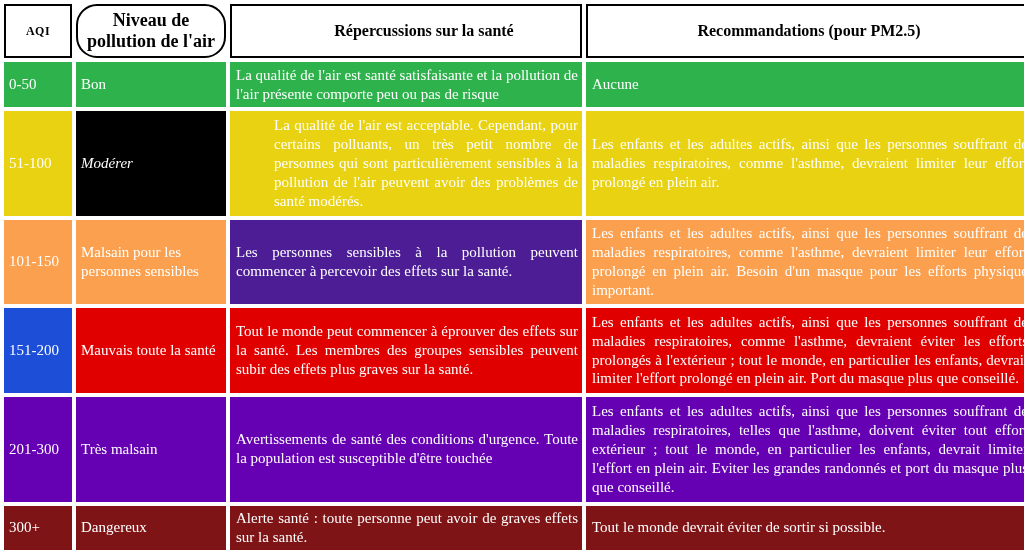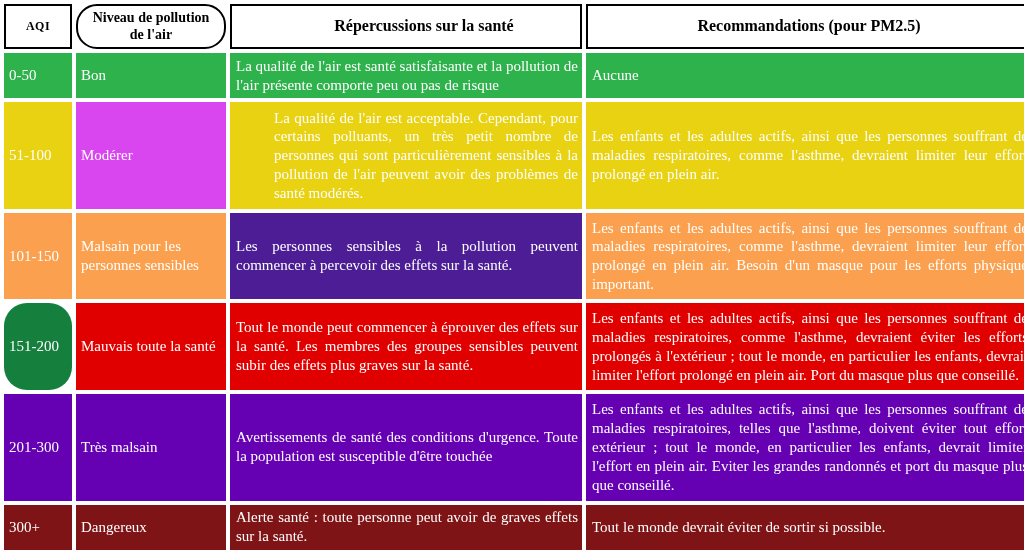--- a/index.html
+++ b/index.html
@@ -28,21 +28,21 @@
     border: 2px solid #000000;
     color: #000000;
     font-weight: bold;
     font-size: 15.5px;
     text-align: center;
     vertical-align: middle;
     padding: 4px 6px;
     line-height: 1.18;
   }
   thead th.col-aqi { font-size: 12px; letter-spacing: .5px; }
-  thead th.col-level { font-size: 14px; border-radius: 21px; }
+  thead th.col-level { font-size: 18px; border-radius: 21px; }
   thead th.col-health { font-size: 16px; padding-left: 42px; }
   thead th.col-reco { font-size: 16px; }
 
   
   tbody td {
     color: #ffffff;
     vertical-align: middle;
     padding: 2px 5px 2px 5px;
     font-size: 15px;
     line-height: 1.26;
@@ -93,32 +93,32 @@
   </thead>
   <tbody>
     <tr>
       <td class="c-range" style="background: rgb(46, 178, 76);">0-50</td>
       <td class="c-level" style="background: rgb(46, 178, 76);">Bon</td>
       <td class="c-health" style="background: rgb(46, 178, 76);">La qualité de l'air est santé satisfaisante et la pollution de l'air présente comporte peu ou pas de risque</td>
       <td class="c-reco" style="background: rgb(46, 178, 76);">Aucune</td>
     </tr>
     <tr>
       <td class="c-range" style="background: rgb(232, 210, 17);">51-100</td>
-      <td class="c-level" style="background: #d946ef;">Modérer</td>
+      <td class="c-level" style="background: #000000; font-style: italic;">Modérer</td>
       <td class="c-health" style="background: rgb(232, 210, 17); padding-left: 44px;">La qualité de l'air est acceptable. Cependant, pour certains polluants, un très petit nombre de personnes qui sont particulièrement sensibles à la pollution de l'air peuvent avoir des problèmes de santé modérés.</td>
       <td class="c-reco" style="background: rgb(232, 210, 17);">Les enfants et les adultes actifs, ainsi que les personnes souffrant de maladies respiratoires, comme l'asthme, devraient limiter leur effort prolongé en plein air.</td>
     </tr>
     <tr>
       <td class="c-range" style="background: rgb(250, 160, 78);">101-150</td>
       <td class="c-level" style="background: rgb(250, 160, 78);">Malsain pour les personnes sensibles</td>
       <td class="c-health" style="background: #4c1d95;">Les personnes sensibles à la pollution peuvent commencer à percevoir des effets sur la santé.</td>
       <td class="c-reco" style="background: rgb(250, 160, 78);">Les enfants et les adultes actifs, ainsi que les personnes souffrant de maladies respiratoires, comme l'asthme, devraient limiter leur effort prolongé en plein air. Besoin d'un masque pour les efforts physique important.</td>
     </tr>
     <tr>
-      <td class="c-range" style="background: #15803d; border-radius: 23px;">151-200</td>
+      <td class="c-range" style="background: #1d4ed8;">151-200</td>
       <td class="c-level" style="background: rgb(224, 0, 0);">Mauvais toute la santé</td>
       <td class="c-health" style="background: rgb(224, 0, 0);">Tout le monde peut commencer à éprouver des effets sur la santé. Les membres des groupes sensibles peuvent subir des effets plus graves sur la santé.</td>
       <td class="c-reco" style="background: rgb(224, 0, 0);">Les enfants et les adultes actifs, ainsi que les personnes souffrant de maladies respiratoires, comme l'asthme, devraient éviter les efforts prolongés à l'extérieur ; tout le monde, en particulier les enfants, devrait limiter l'effort prolongé en plein air. Port du masque plus que conseillé.</td>
     </tr>
     <tr>
       <td class="c-range" style="background: rgb(102, 0, 179);">201-300</td>
       <td class="c-level" style="background: rgb(102, 0, 179);">Très malsain</td>
       <td class="c-health" style="background: rgb(102, 0, 179);">Avertissements de santé des conditions d'urgence. Toute la population est susceptible d'être touchée</td>
       <td class="c-reco" style="background: rgb(102, 0, 179);">Les enfants et les adultes actifs, ainsi que les personnes souffrant de maladies respiratoires, telles que l'asthme, doivent éviter tout effort extérieur ; tout le monde, en particulier les enfants, devrait limiter l'effort en plein air. Eviter les grandes randonnés et port du masque plus que conseillé.</td>
     </tr>

